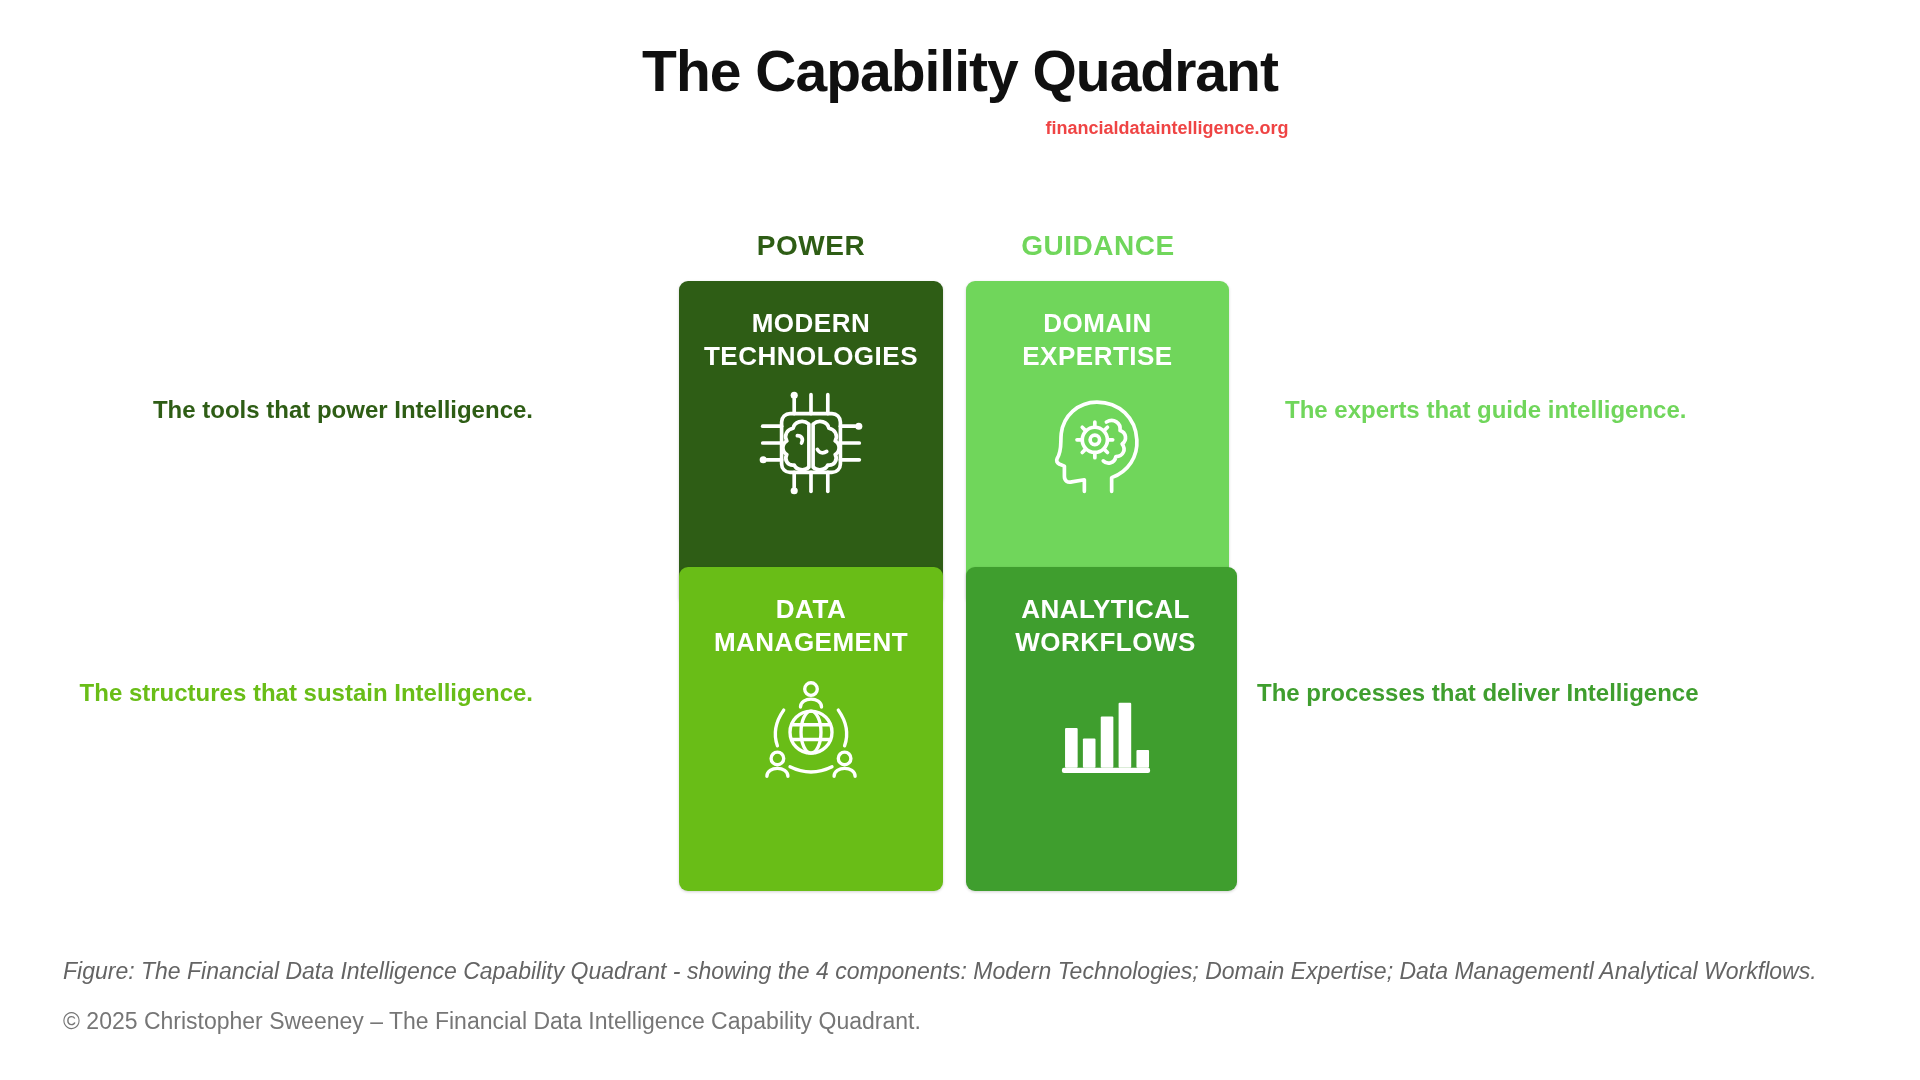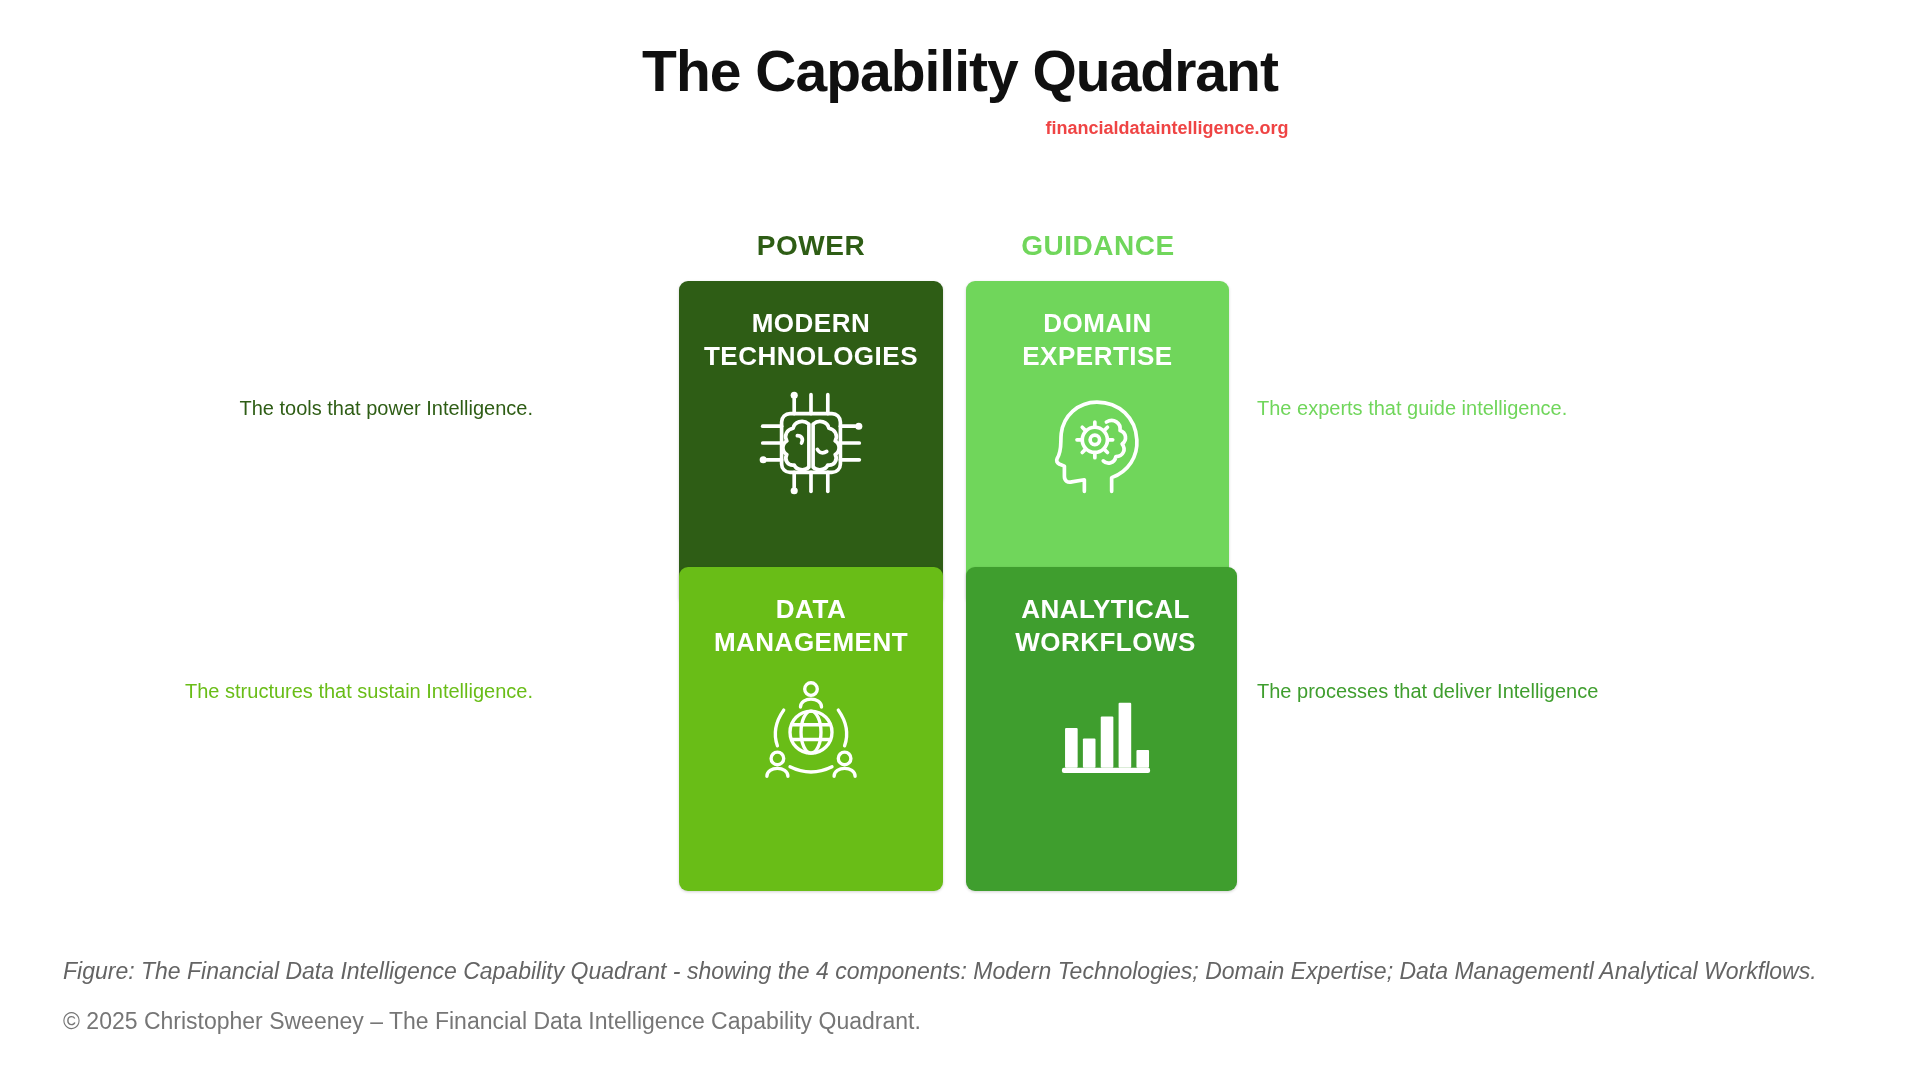--- a/index.html
+++ b/index.html
@@ -31,21 +31,21 @@
   .cell-tl{left:679px;top:281px;}
   .cell-tr{left:966px;top:281px;width:263px;}
   .cell-bl{left:679px;top:567px;}
   .cell-br{left:966px;top:567px;width:263px;}
   .cell-title{
     margin-top:26px;text-align:center;color:#ffffff;
     font-size:26px;font-weight:700;line-height:1.28;letter-spacing:0.5px;
   }
   .cell-icon{margin-top:6px;width:126px;height:126px;flex:0 0 auto;}
   .desc{
-    position:absolute;font-size:20px;font-weight:400;line-height:1.2;
+    position:absolute;font-size:24px;font-weight:700;line-height:1.2;
   }
   .desc-tl{left:40px;top:396px;width:493px;text-align:right;}
   .desc-tr{left:1257px;top:396px;width:600px;text-align:left;}
   .desc-bl{left:40px;top:679px;width:493px;text-align:right;}
   .desc-br{left:1257px;top:679px;width:620px;text-align:left;}
   .figure-caption{
     position:absolute;left:63px;top:958px;width:1820px;
     font-size:23px;font-style:italic;color:#646464;
   }
   .copyright{
@@ -158,20 +158,20 @@
         <rect x="21" y="59" width="12" height="38" rx="1"></rect>
         <rect x="38" y="69" width="12" height="28" rx="1"></rect>
         <rect x="55" y="48" width="12" height="49" rx="1"></rect>
         <rect x="72" y="35" width="12" height="62" rx="1"></rect>
         <rect x="89" y="80" width="12" height="17" rx="1"></rect>
       </g>
     </svg>
   </div>
 
   <div class="desc desc-tl" style="color: rgb(46, 93, 21);">The tools that power Intelligence.</div>
-  <div class="desc desc-tr" style="color: rgb(112, 214, 91);">The experts that guide intelligence.</div>
+  <div class="desc desc-tr" style="color: rgb(112, 214, 91); margin-left: 28px;">The experts that guide intelligence.</div>
   <div class="desc desc-bl" style="color: rgb(105, 189, 23);">The structures that sustain Intelligence.</div>
   <div class="desc desc-br" style="color: rgb(63, 158, 46);">The processes that deliver Intelligence</div>
 
   <div class="figure-caption">Figure: The Financial Data Intelligence Capability Quadrant - showing the 4 components: Modern Technologies; Domain Expertise; Data Managementl Analytical Workflows.</div>
   <div class="copyright">© 2025 Christopher Sweeney – The Financial Data Intelligence Capability Quadrant.</div>
 
 </div>
 
 </body></html>

